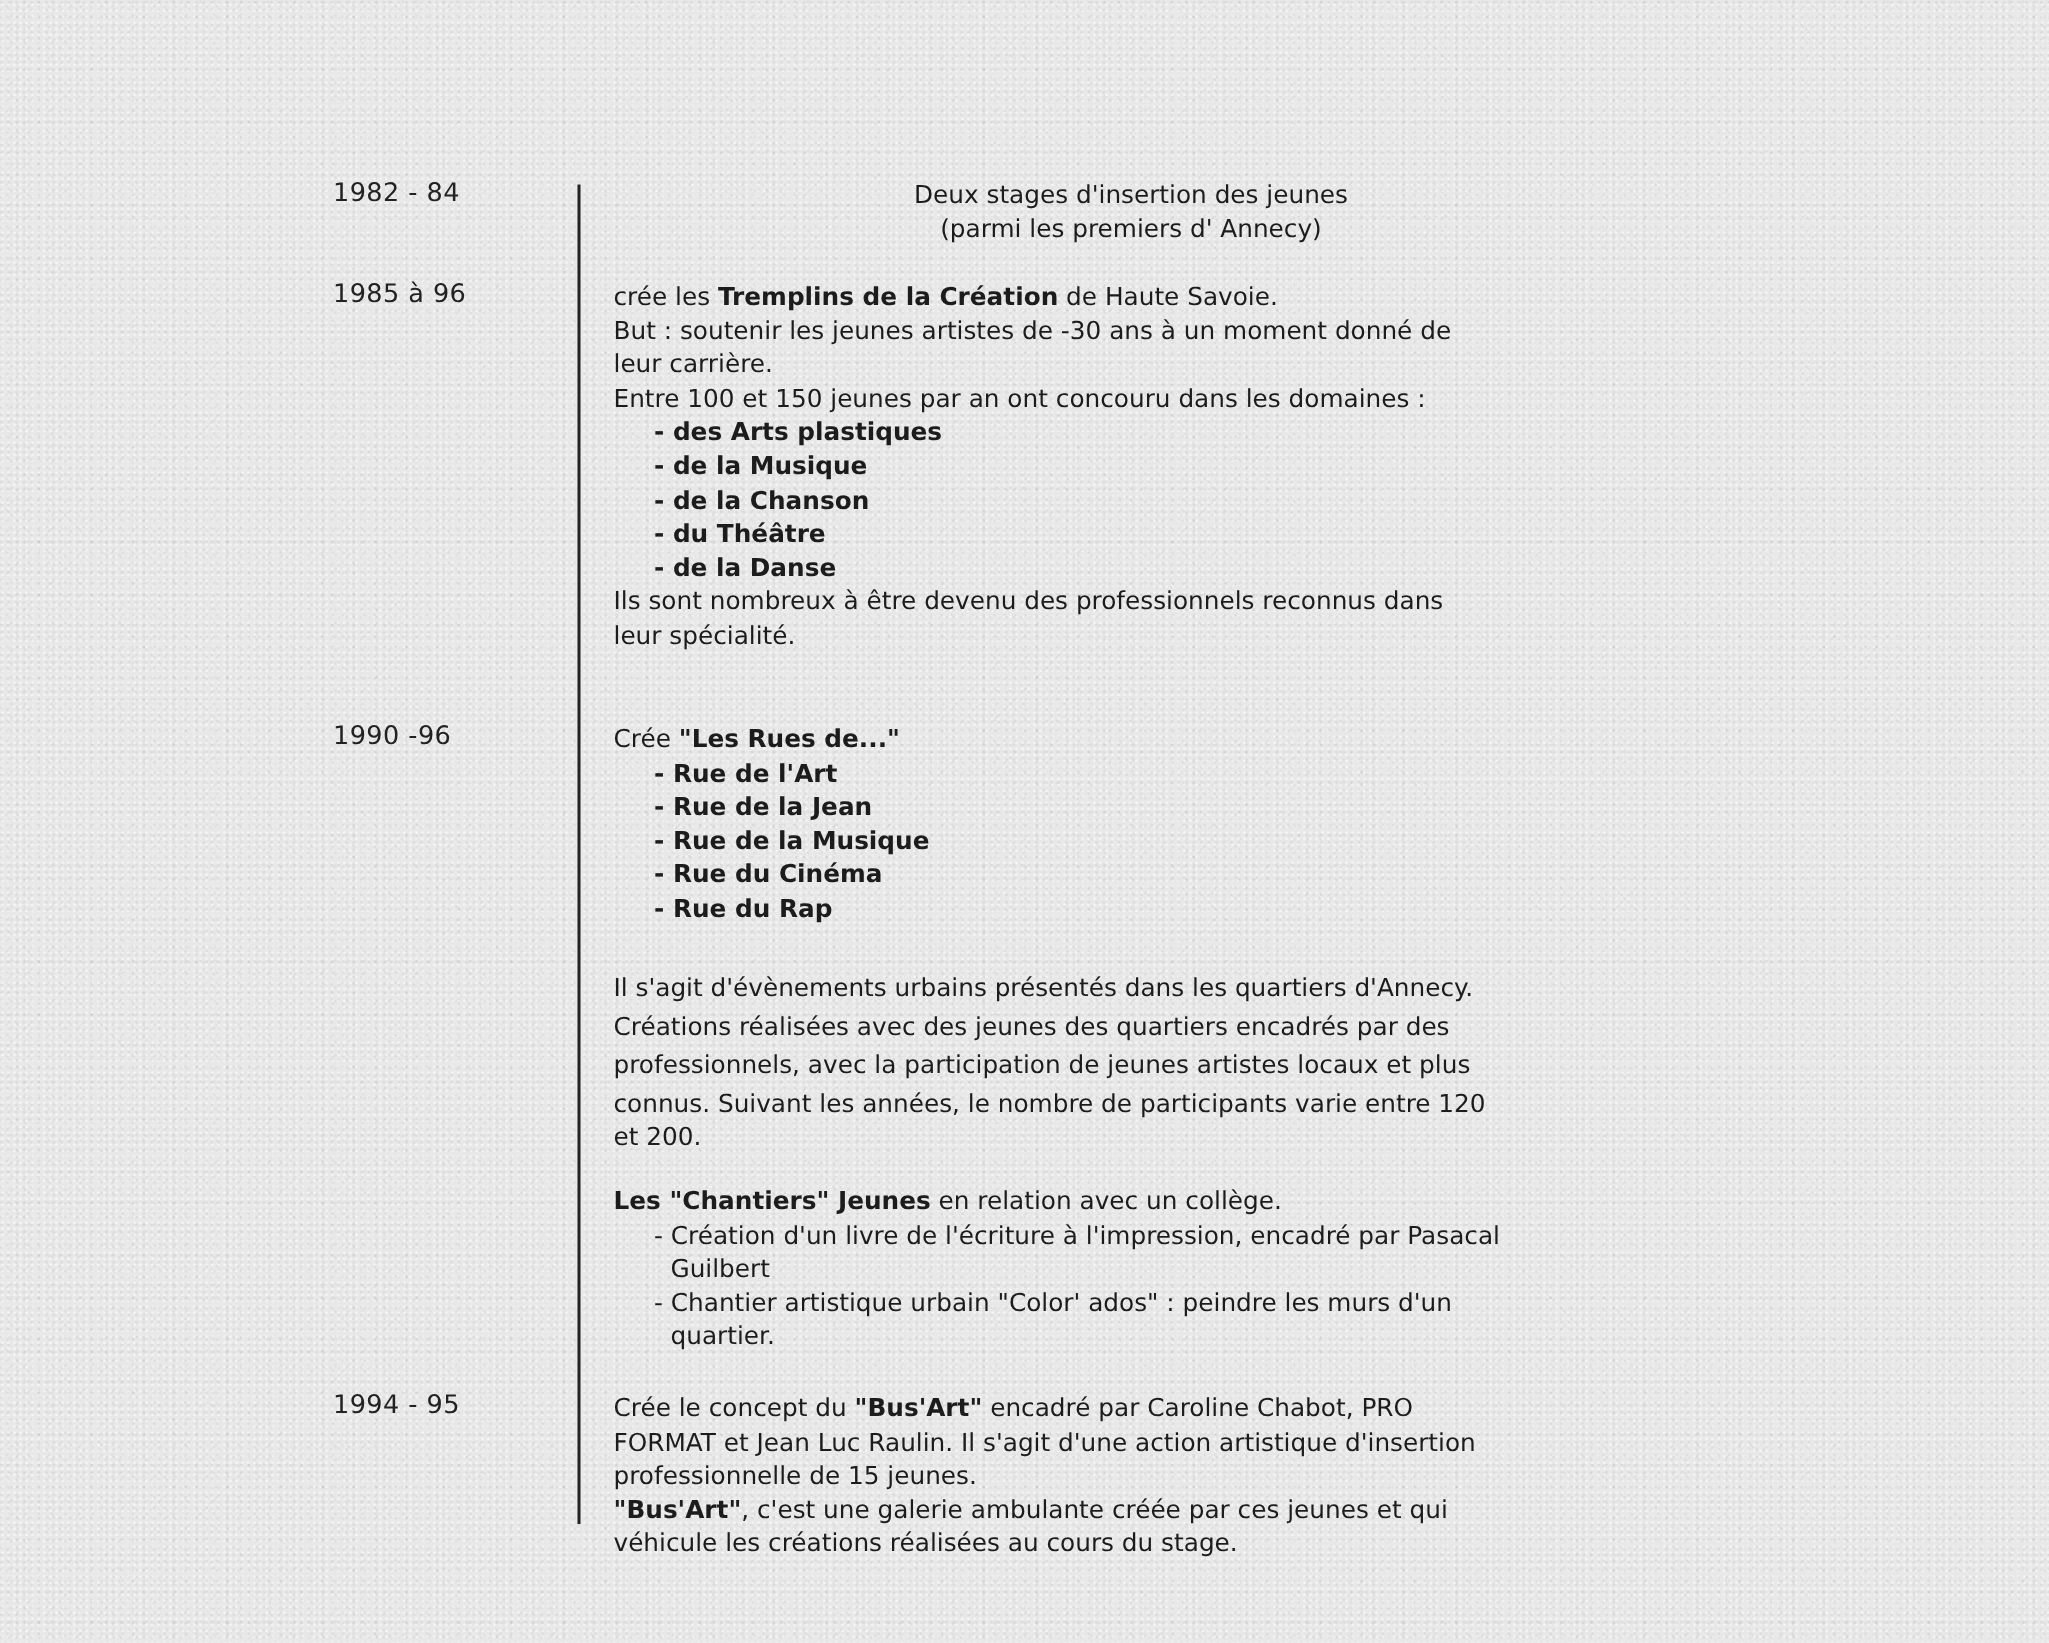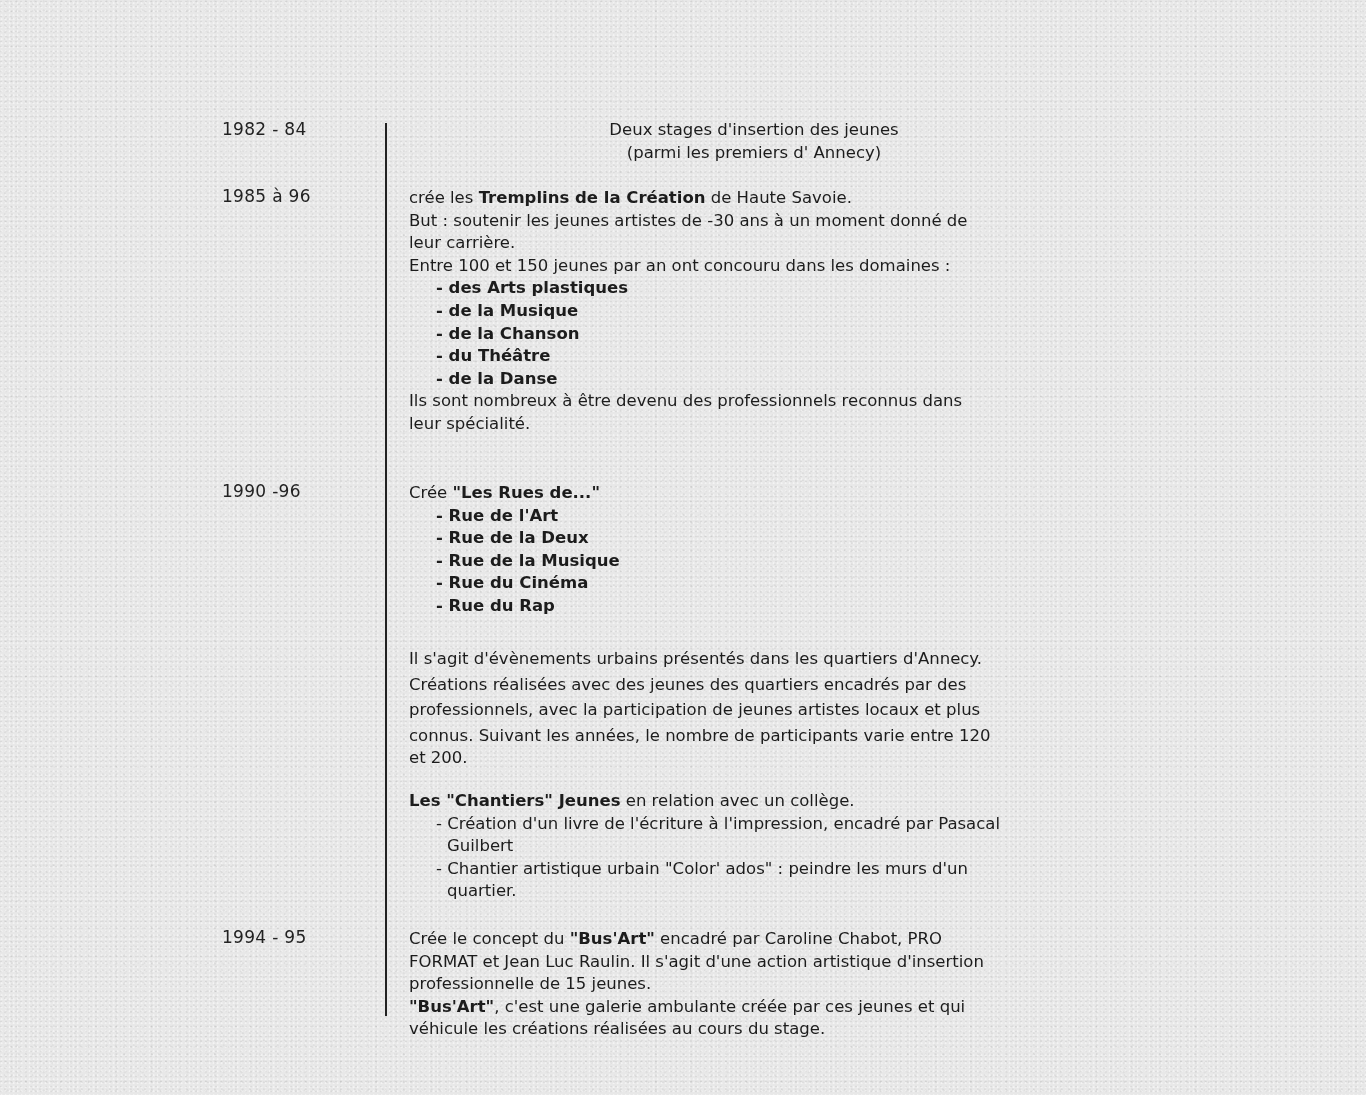--- a/index.html
+++ b/index.html
@@ -81,21 +81,21 @@
     <div class="line b ind">- du Théâtre</div>
     <div class="line b ind">- de la Danse</div>
     <div class="line">Ils sont nombreux à être devenu des professionnels reconnus dans</div>
     <div class="line">leur spécialité.</div>
   </div>
 
   <div class="date" style="top:481px;">1990 -96</div>
   <div class="block" style="top:482px;">
     <div class="line"><span>Crée </span><span class="b">"Les Rues de..."</span></div>
     <div class="line b ind">- Rue de l'Art</div>
-    <div class="line b ind">- Rue de la Deux</div>
+    <div class="line b ind">- Rue de la Jean</div>
     <div class="line b ind">- Rue de la Musique</div>
     <div class="line b ind">- Rue du Cinéma</div>
     <div class="line b ind">- Rue du Rap</div>
   </div>
   <div class="block para" style="top:646px;">
     <div class="line">Il s'agit d'évènements urbains présentés dans les quartiers d'Annecy.</div>
     <div class="line">Créations réalisées avec des jeunes des quartiers encadrés par des</div>
     <div class="line">professionnels, avec la participation de jeunes artistes locaux et plus</div>
     <div class="line">connus. Suivant les années, le nombre de participants varie entre 120</div>
     <div class="line" style="line-height:19px;">et 200.</div>

